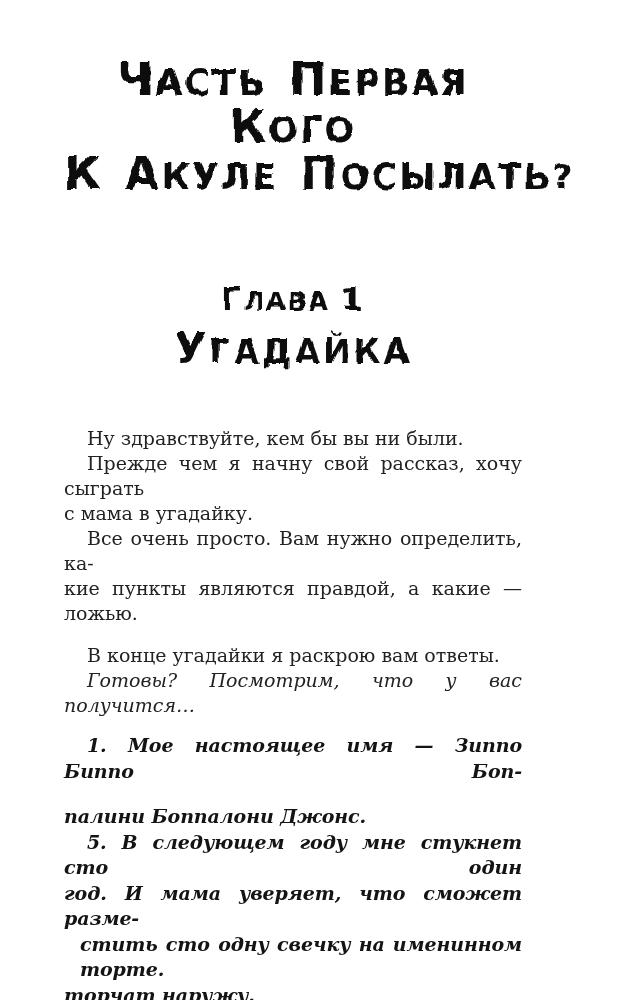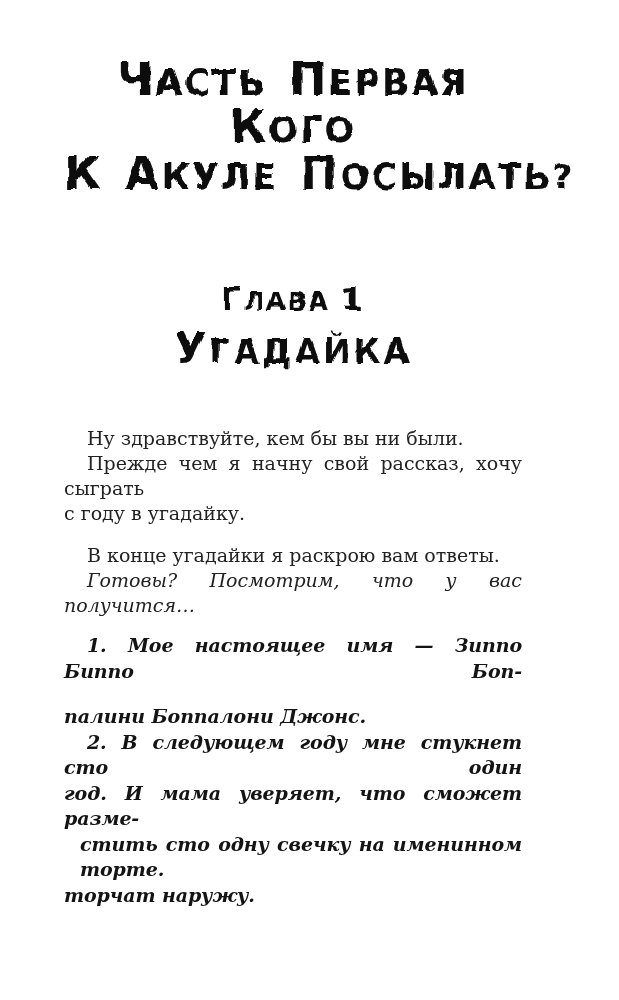--- a/index.html
+++ b/index.html
@@ -121,37 +121,41 @@
       <div class="fancy kicker"><span class="w"><span class="cap">Г</span>ЛАВА</span> <span class="w"><span class="cap">1</span></span></div>
       <div class="fancy chapter-title"><span class="w"><span class="cap">У</span>ГАДАЙКА</span></div>
     </section>
 
     <section class="body-text">
       <p class="para">
         <span class="line first last" style="display: block;">Ну здравствуйте, кем бы вы ни были.</span>
       </p>
       <p class="para">
         <span class="line first" style="display: block;">Прежде чем я начну свой рассказ, хочу сыграть</span>
-        <span class="line last" style="display: block;">с году в угадайку.</span>
+        <span class="line last" style="display: block;">с мама в угадайку.</span>
+      </p>
+      <p class="para">
+        <span class="line first" style="display: block;">Все очень просто. Вам нужно определить, ка-</span>
+        <span class="line last" style="display: block;">кие пункты являются правдой, а какие — ложью.</span>
       </p>
       <p class="para">
         <span class="line first last" style="display: block; margin-top: 17px;">В конце угадайки я раскрою вам ответы.</span>
       </p>
       <p class="para">
         <span class="line first last" style="display: block; font-style: italic;">Готовы? Посмотрим, что у вас получится…</span>
       </p>
     </section>
 
     <section class="quiz">
       <p class="quiz-item">
         <span class="line first" style="display: block;">1. Мое настоящее имя — Зиппо Биппо Боп-</span>
         <span class="line last" style="display: block; margin-top: 20px;">палини Боппалони Джонс.</span>
       </p>
       <p class="quiz-item">
-        <span class="line first" style="display: block;">2. В следующем году мне стукнет сто один</span>
+        <span class="line first" style="display: block;">5. В следующем году мне стукнет сто один</span>
         <span class="line" style="display: block;">год. И мама уверяет, что сможет разме-</span>
         <span class="line last" style="display: block; margin-left: 16px;">стить сто одну свечку на именинном торте.</span>
       </p>
       <p class="quiz-item">
         <span class="line last" style="display: block;">торчат наружу.</span>
       </p>
 
     </section>
 
   </div>

